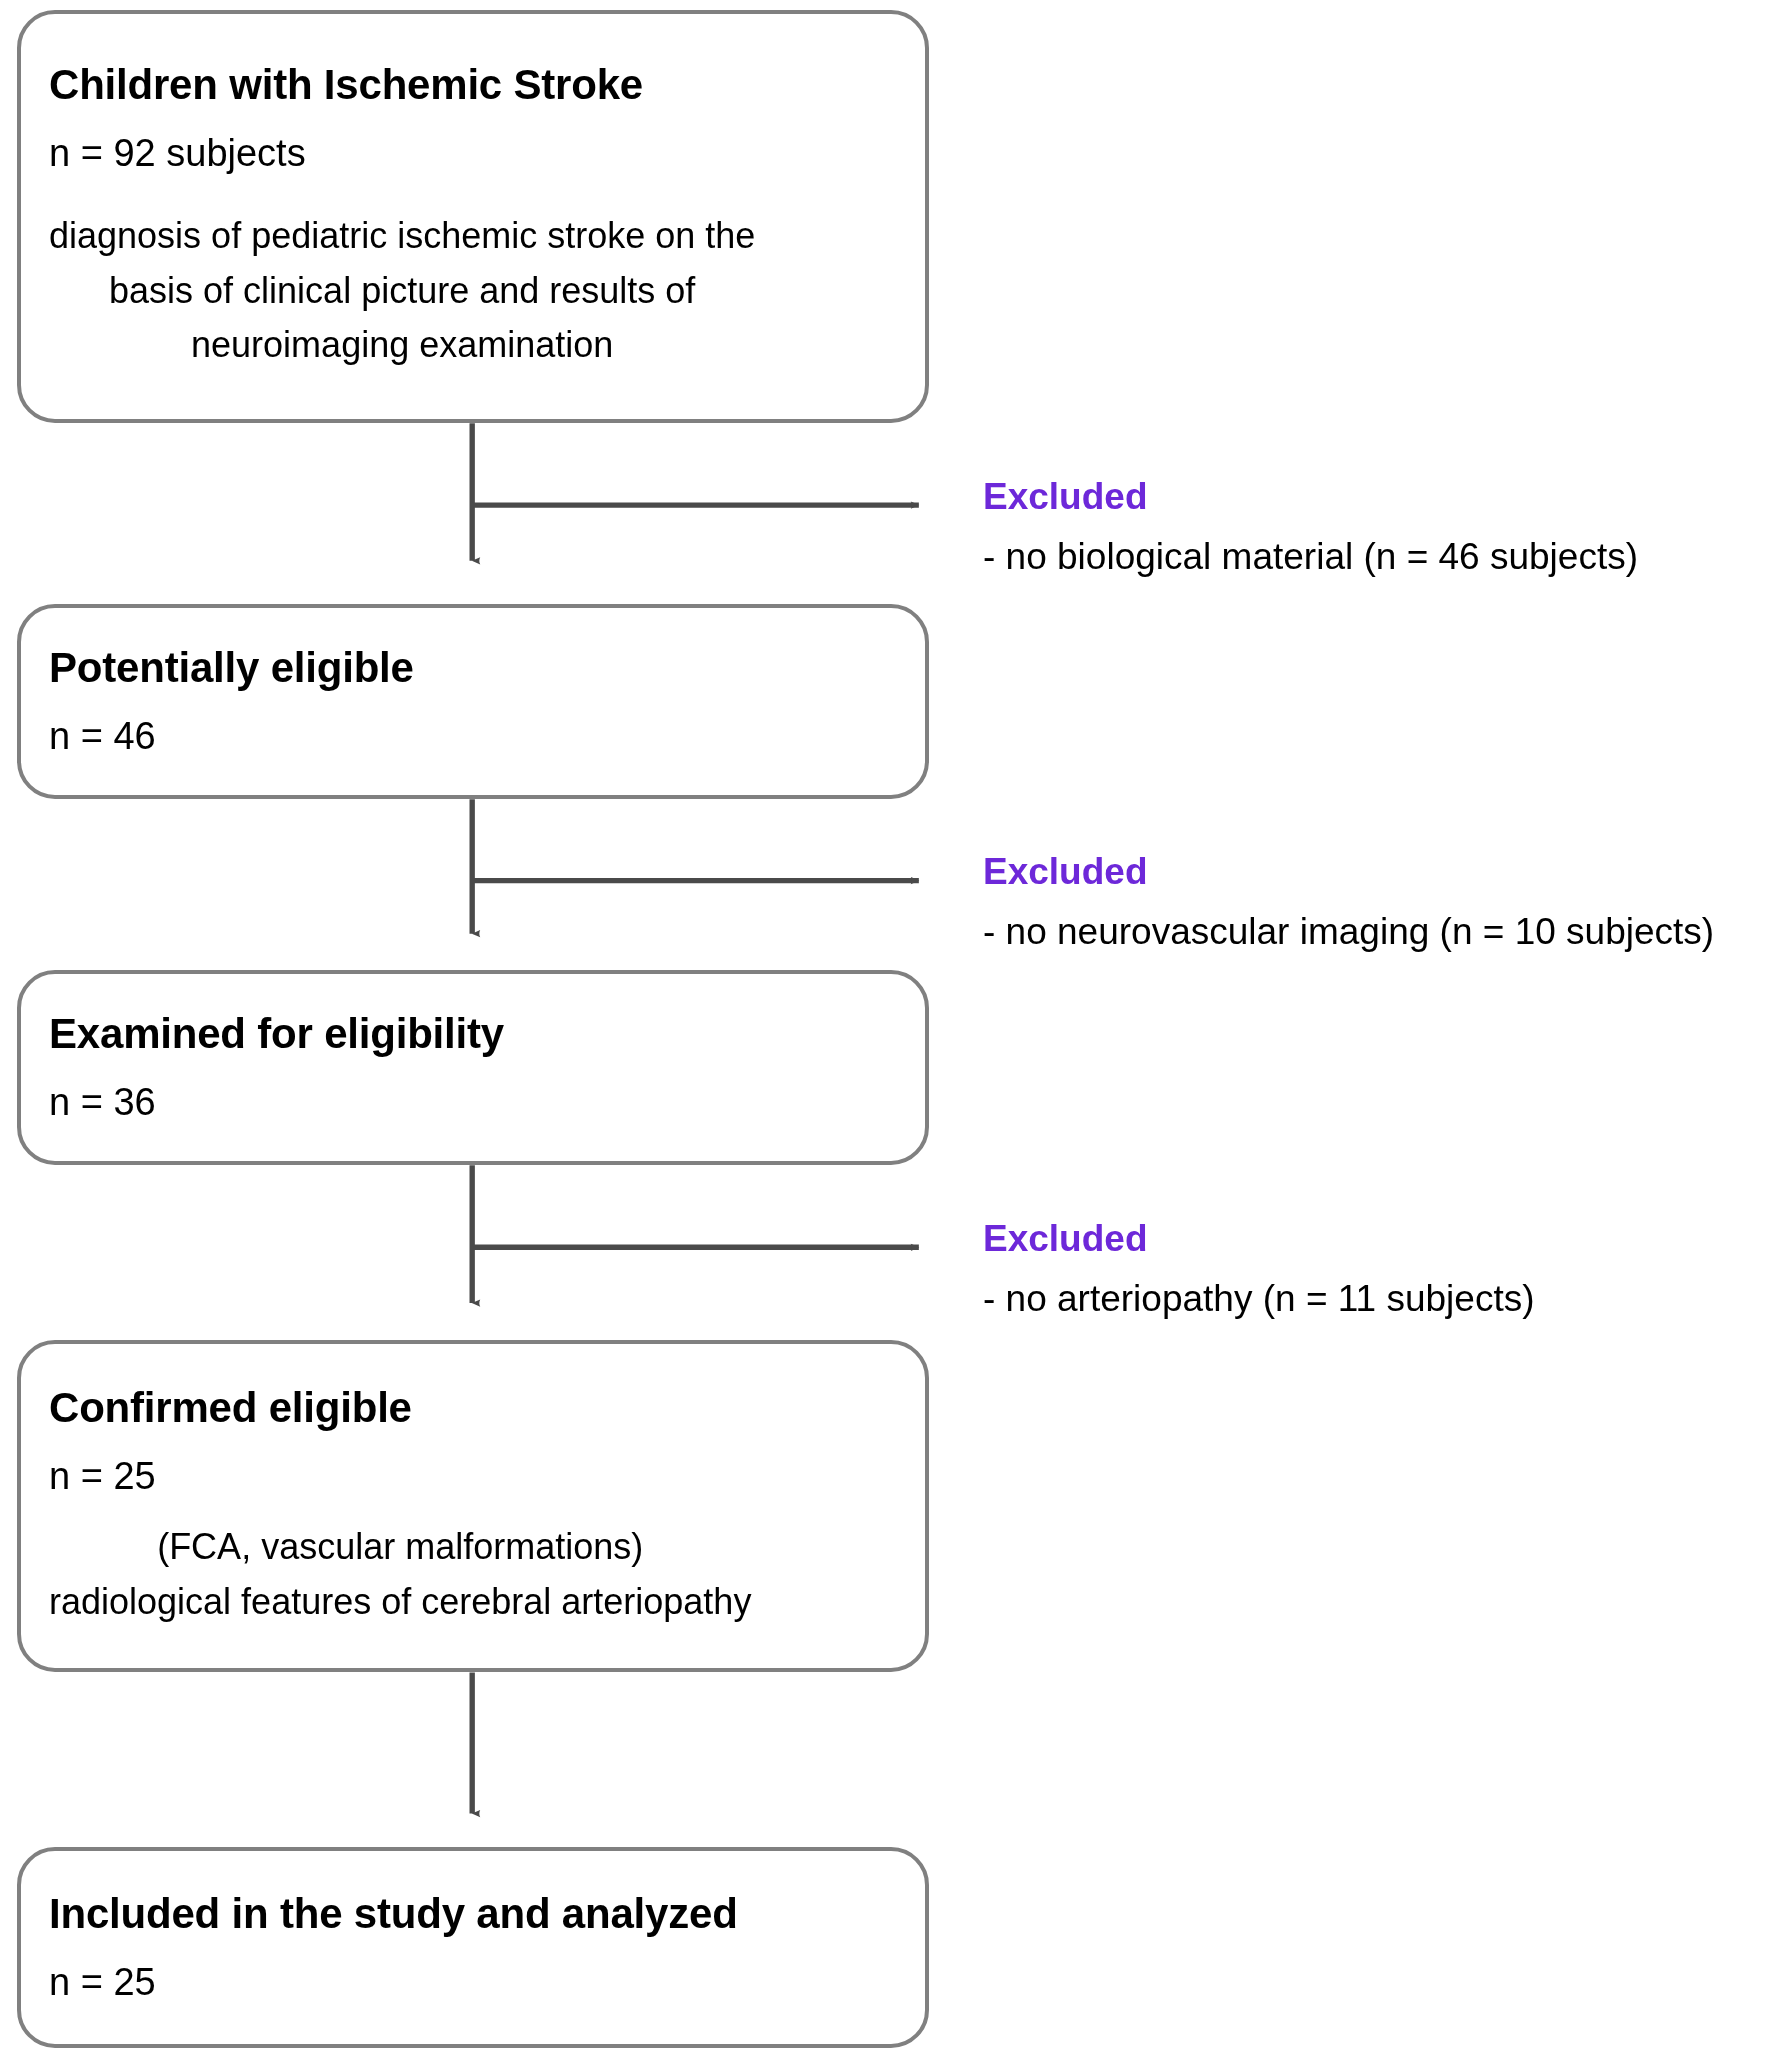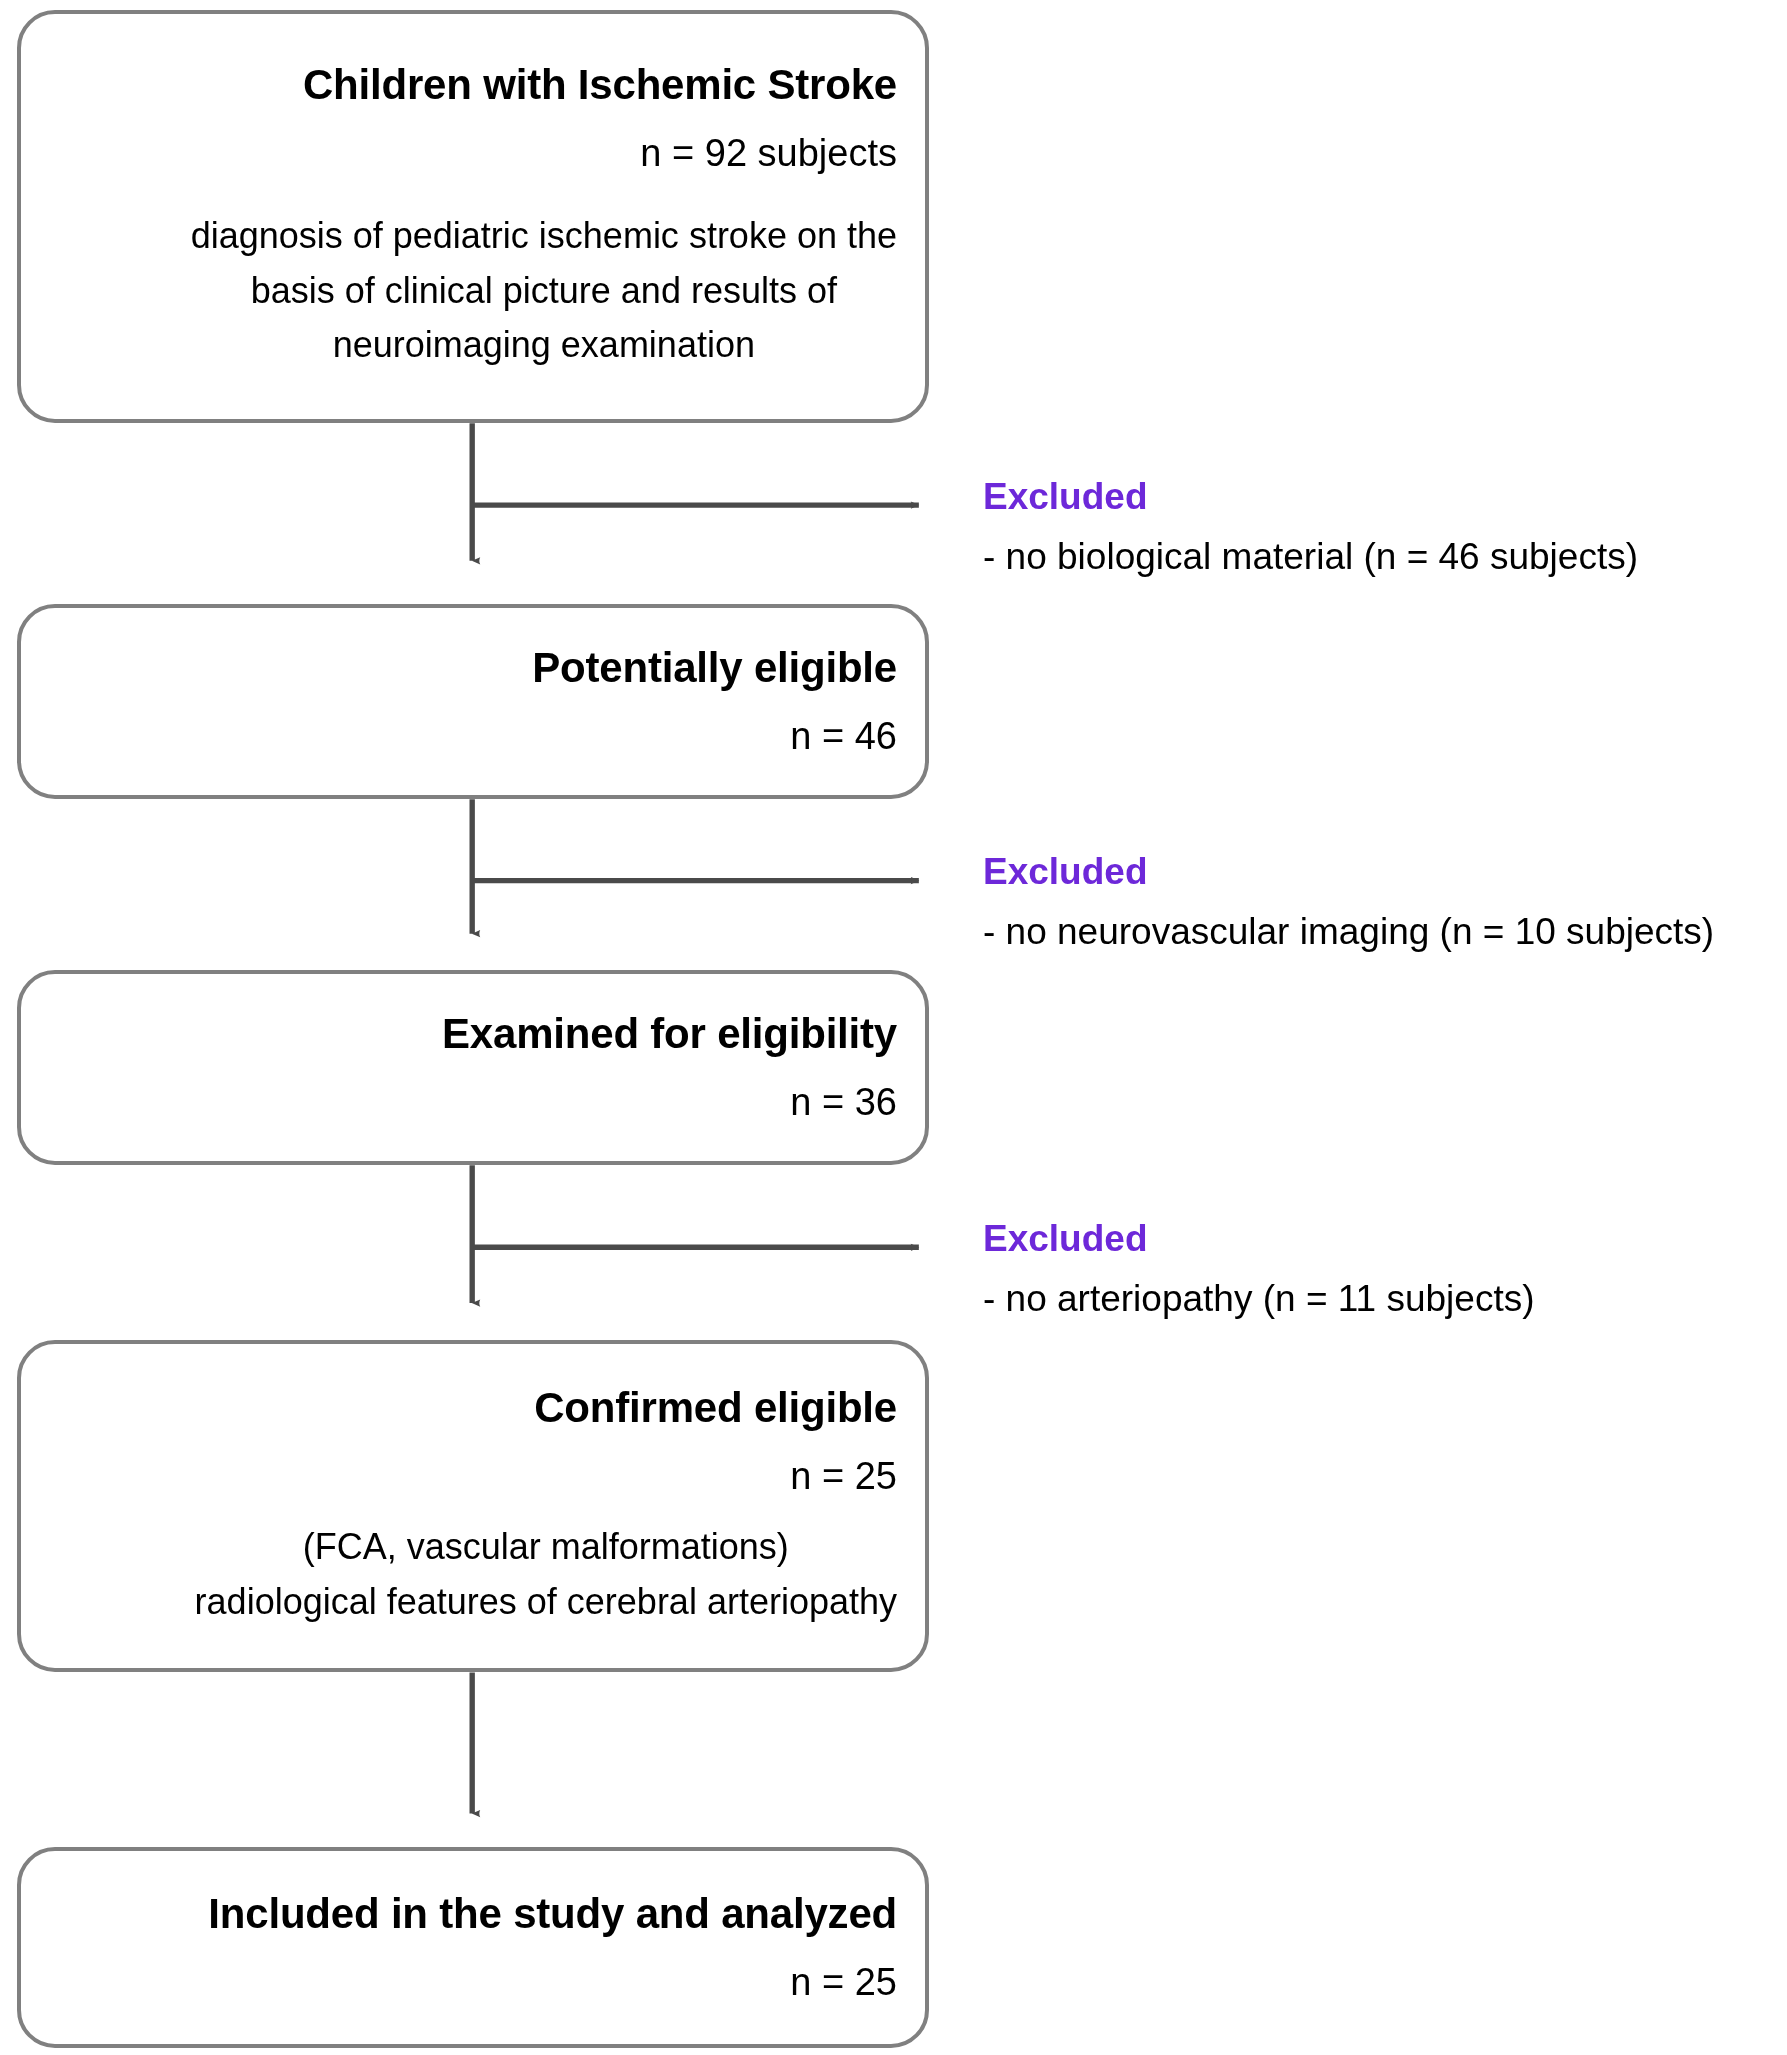--- a/index.html
+++ b/index.html
@@ -22,21 +22,21 @@
 
   
   .flow-box {
     position: absolute;
     box-sizing: border-box;
     border: 4px solid #808080;
     border-radius: 38px;
     background: #ffffff;
     display: flex;
     flex-direction: column;
-    align-items: flex-end;
+    align-items: flex-start;
     justify-content: center;
     text-align: center;
     padding: 0 28px;
   }
   .box-title {
     font-weight: bold;
     font-size: 42px;
     line-height: 1.18;
     letter-spacing: -0.2px;
     color: #000000;

